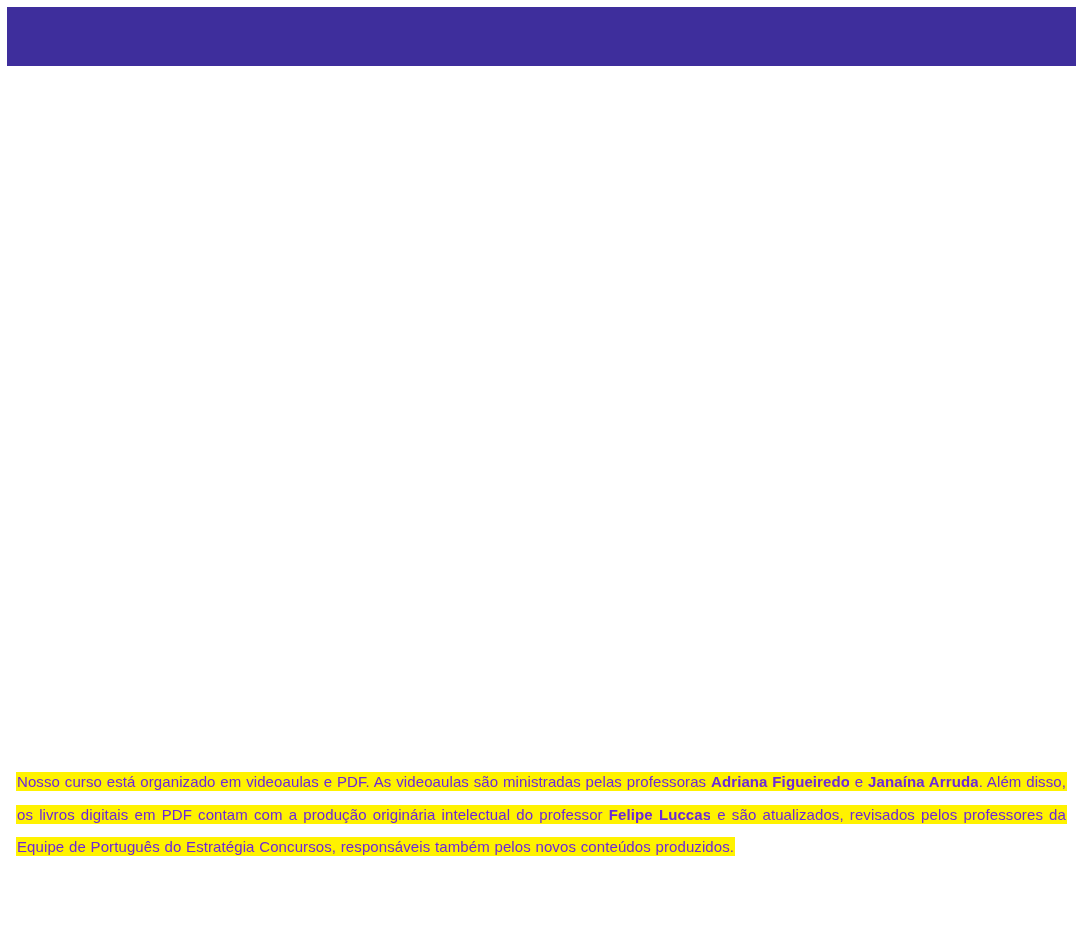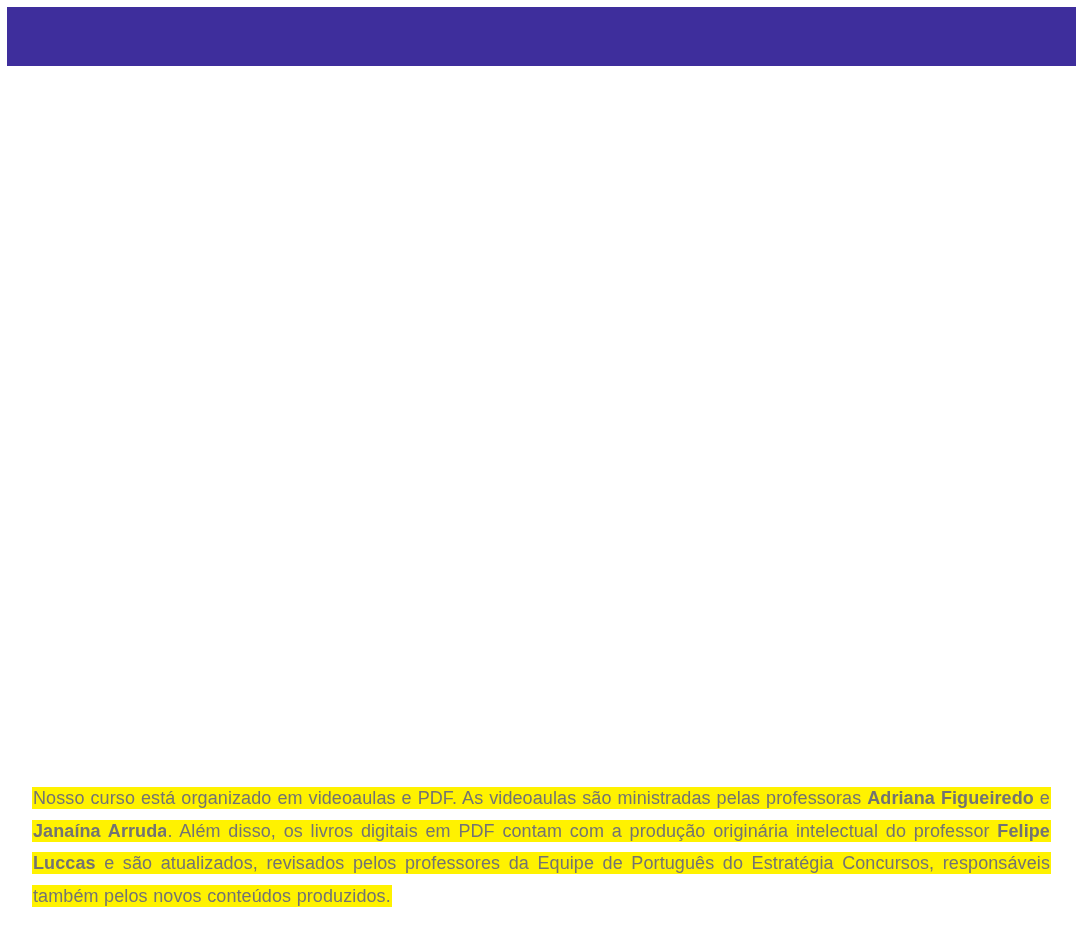--- a/index.html
+++ b/index.html
@@ -37,24 +37,24 @@
 
   
   .paragraph-block {
     position: absolute;
     left: 17px;
     top: 766px;
     width: 1049px;
   }
 
   .para {
-    margin: 16px;
-    font-size: 18px;
+    margin: 0;
+    font-size: 15px;
     line-height: 32.5px;
-    color: #737373;
+    color: #6d28d9;
     text-align: justify;
     text-justify: inter-word;
     letter-spacing: 0.1px;
     word-spacing: 0.4px;
   }
 
   
   .hl {
     background-color: #fff200;
     box-shadow: 0 0 0 1px #fff200;

